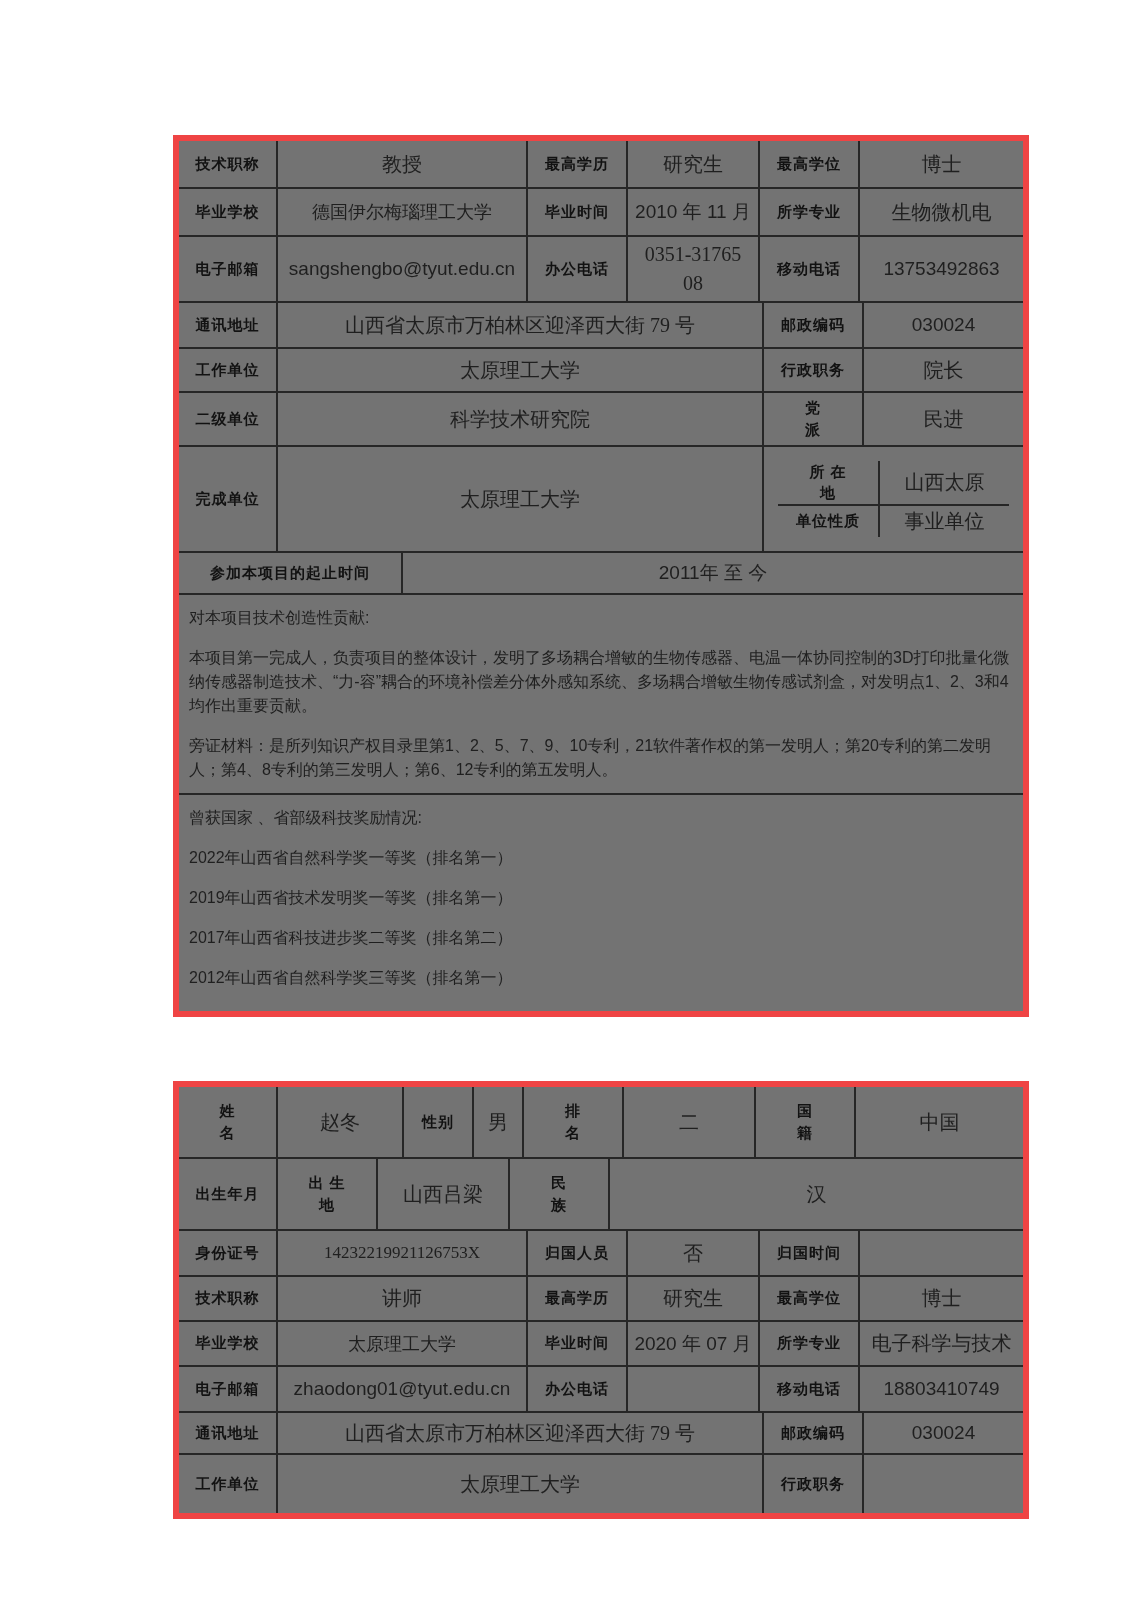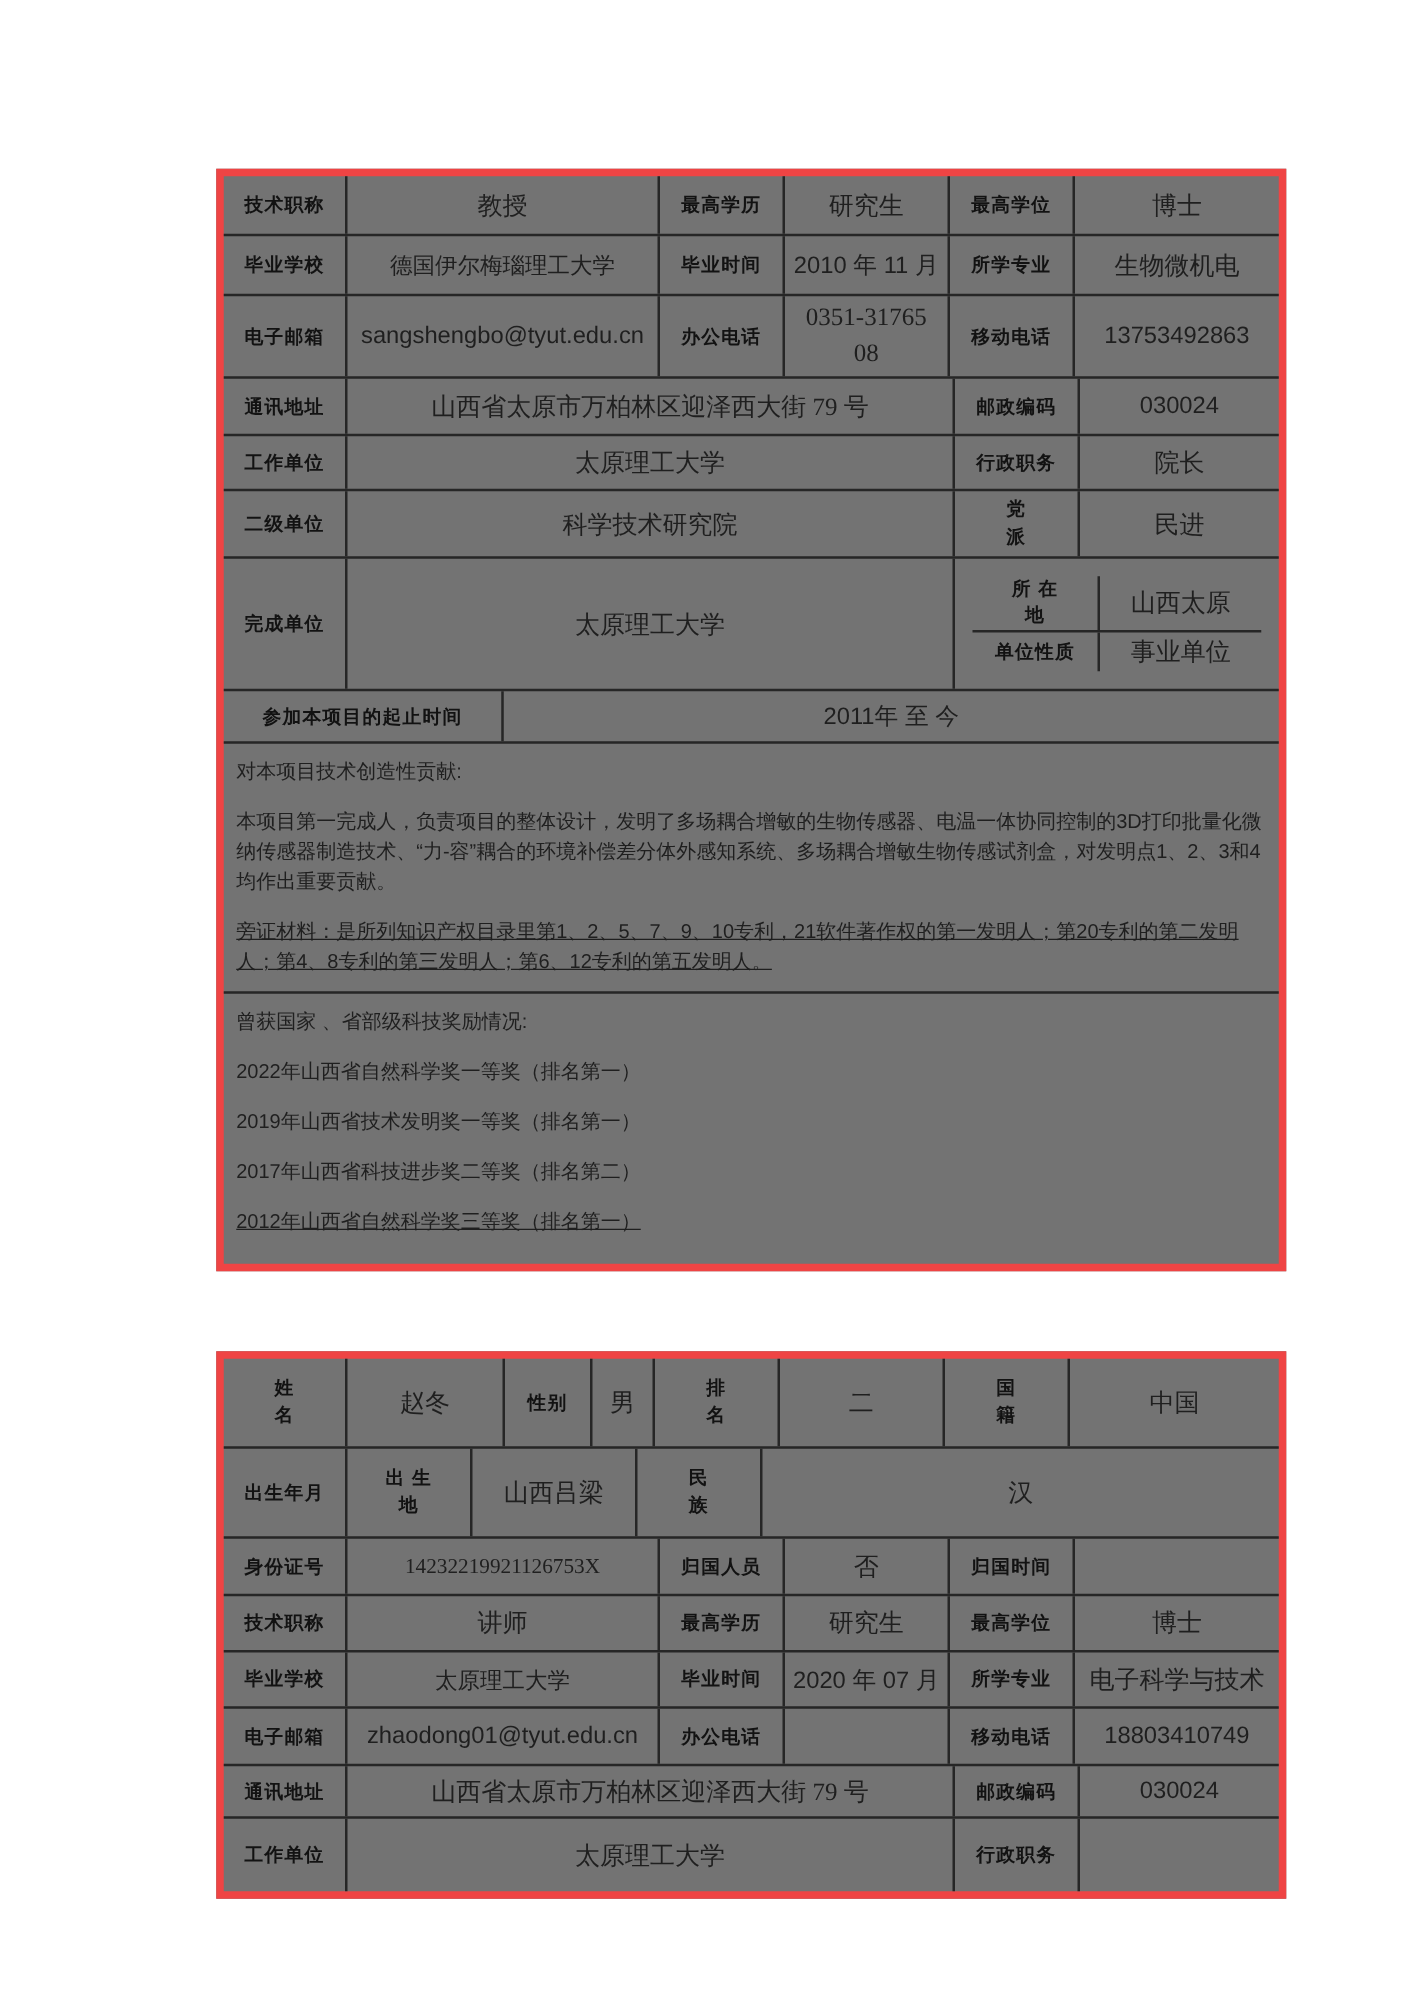--- a/index.html
+++ b/index.html
@@ -35,21 +35,21 @@
   .c-gender-l{flex:0 0 70px;}
   .c-gender-v{flex:0 0 50px;}
   .c-duration-l{flex:0 0 222px;}
   .stack{flex:1 1 auto;padding:14px;display:flex;flex-direction:column;align-items:stretch;}
   .sub{display:flex;min-height:0;}
   .sub + .sub{border-top:2px solid #262626;}
   .wrapnum{word-break:break-all;line-height:1.45;}
   
   .block-cell{flex:1 1 auto;display:block;text-align:left;padding:11px 10px;}
   .block-cell .p{font-size:16px;line-height:24px;margin:0 0 16px 0;}
-  .block-cell .p:last-child{margin-bottom:0;text-decoration:underline;}
+  .block-cell .p:last-child{margin-bottom:0;}
 </style>
 </head>
 <body>
 
 <div class="page">
 
   <div class="tbl tbl1">
 
     <div class="tr" style="min-height:46px">
       <div class="td lbl c-label">技术职称</div>

